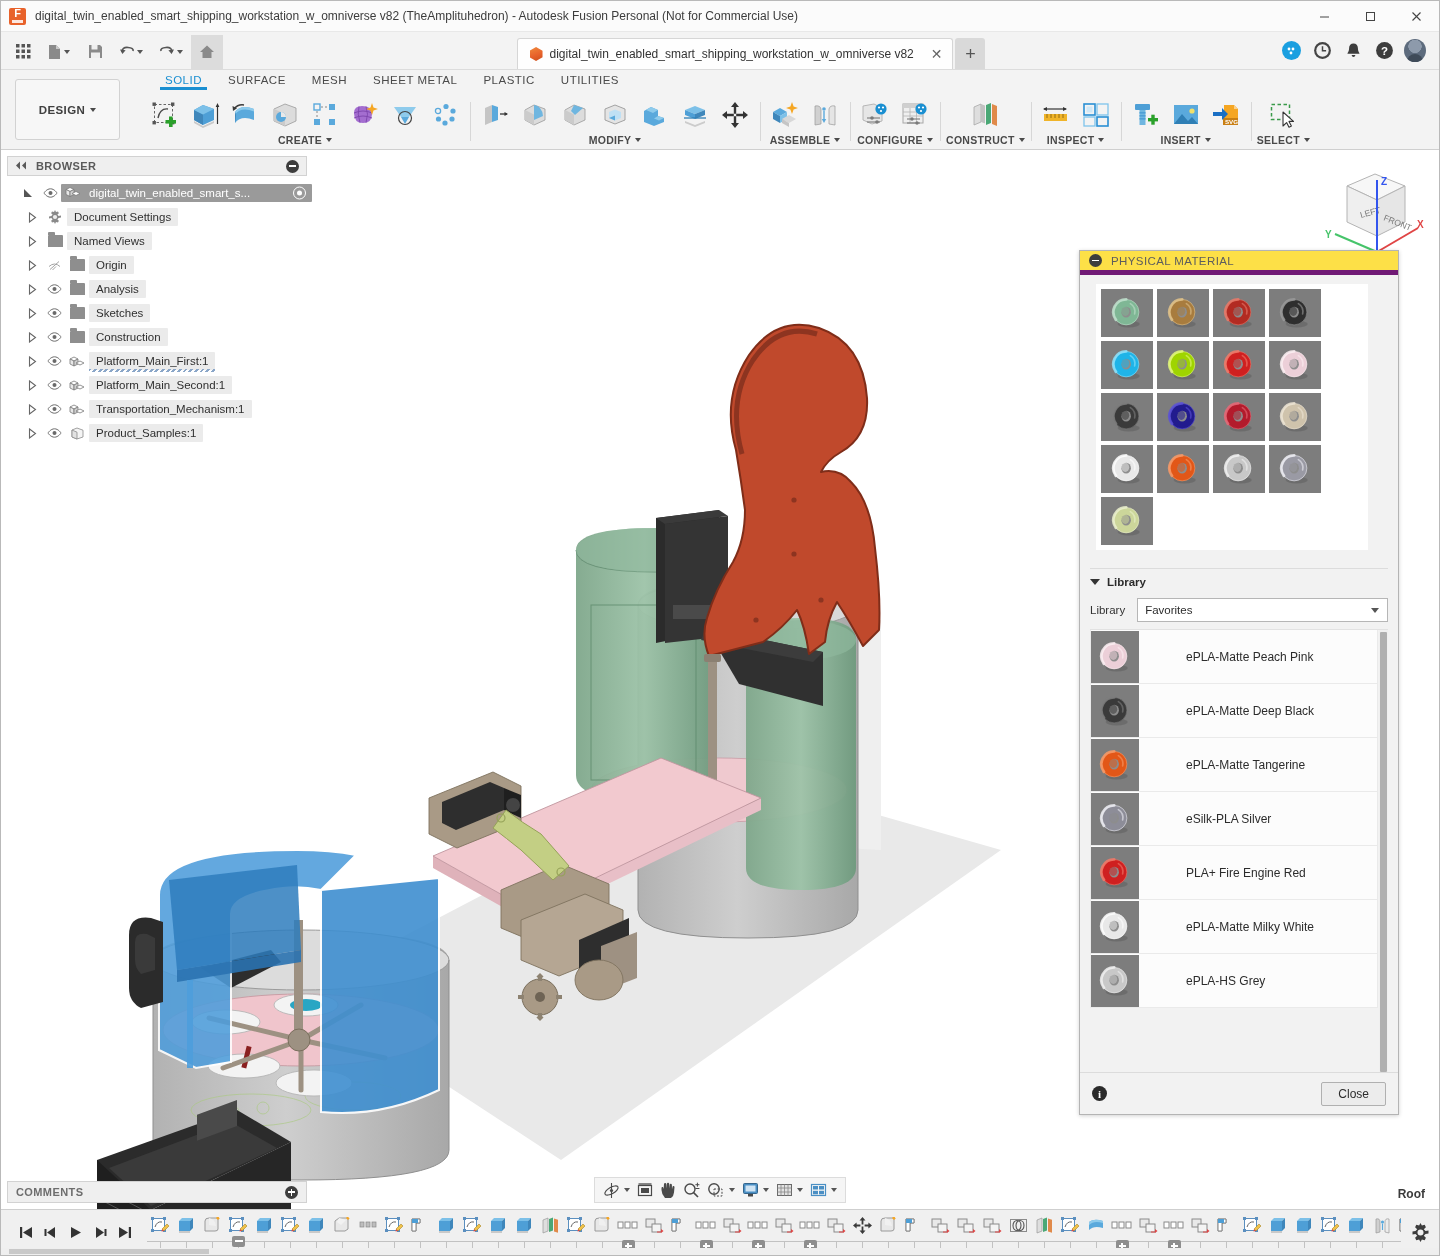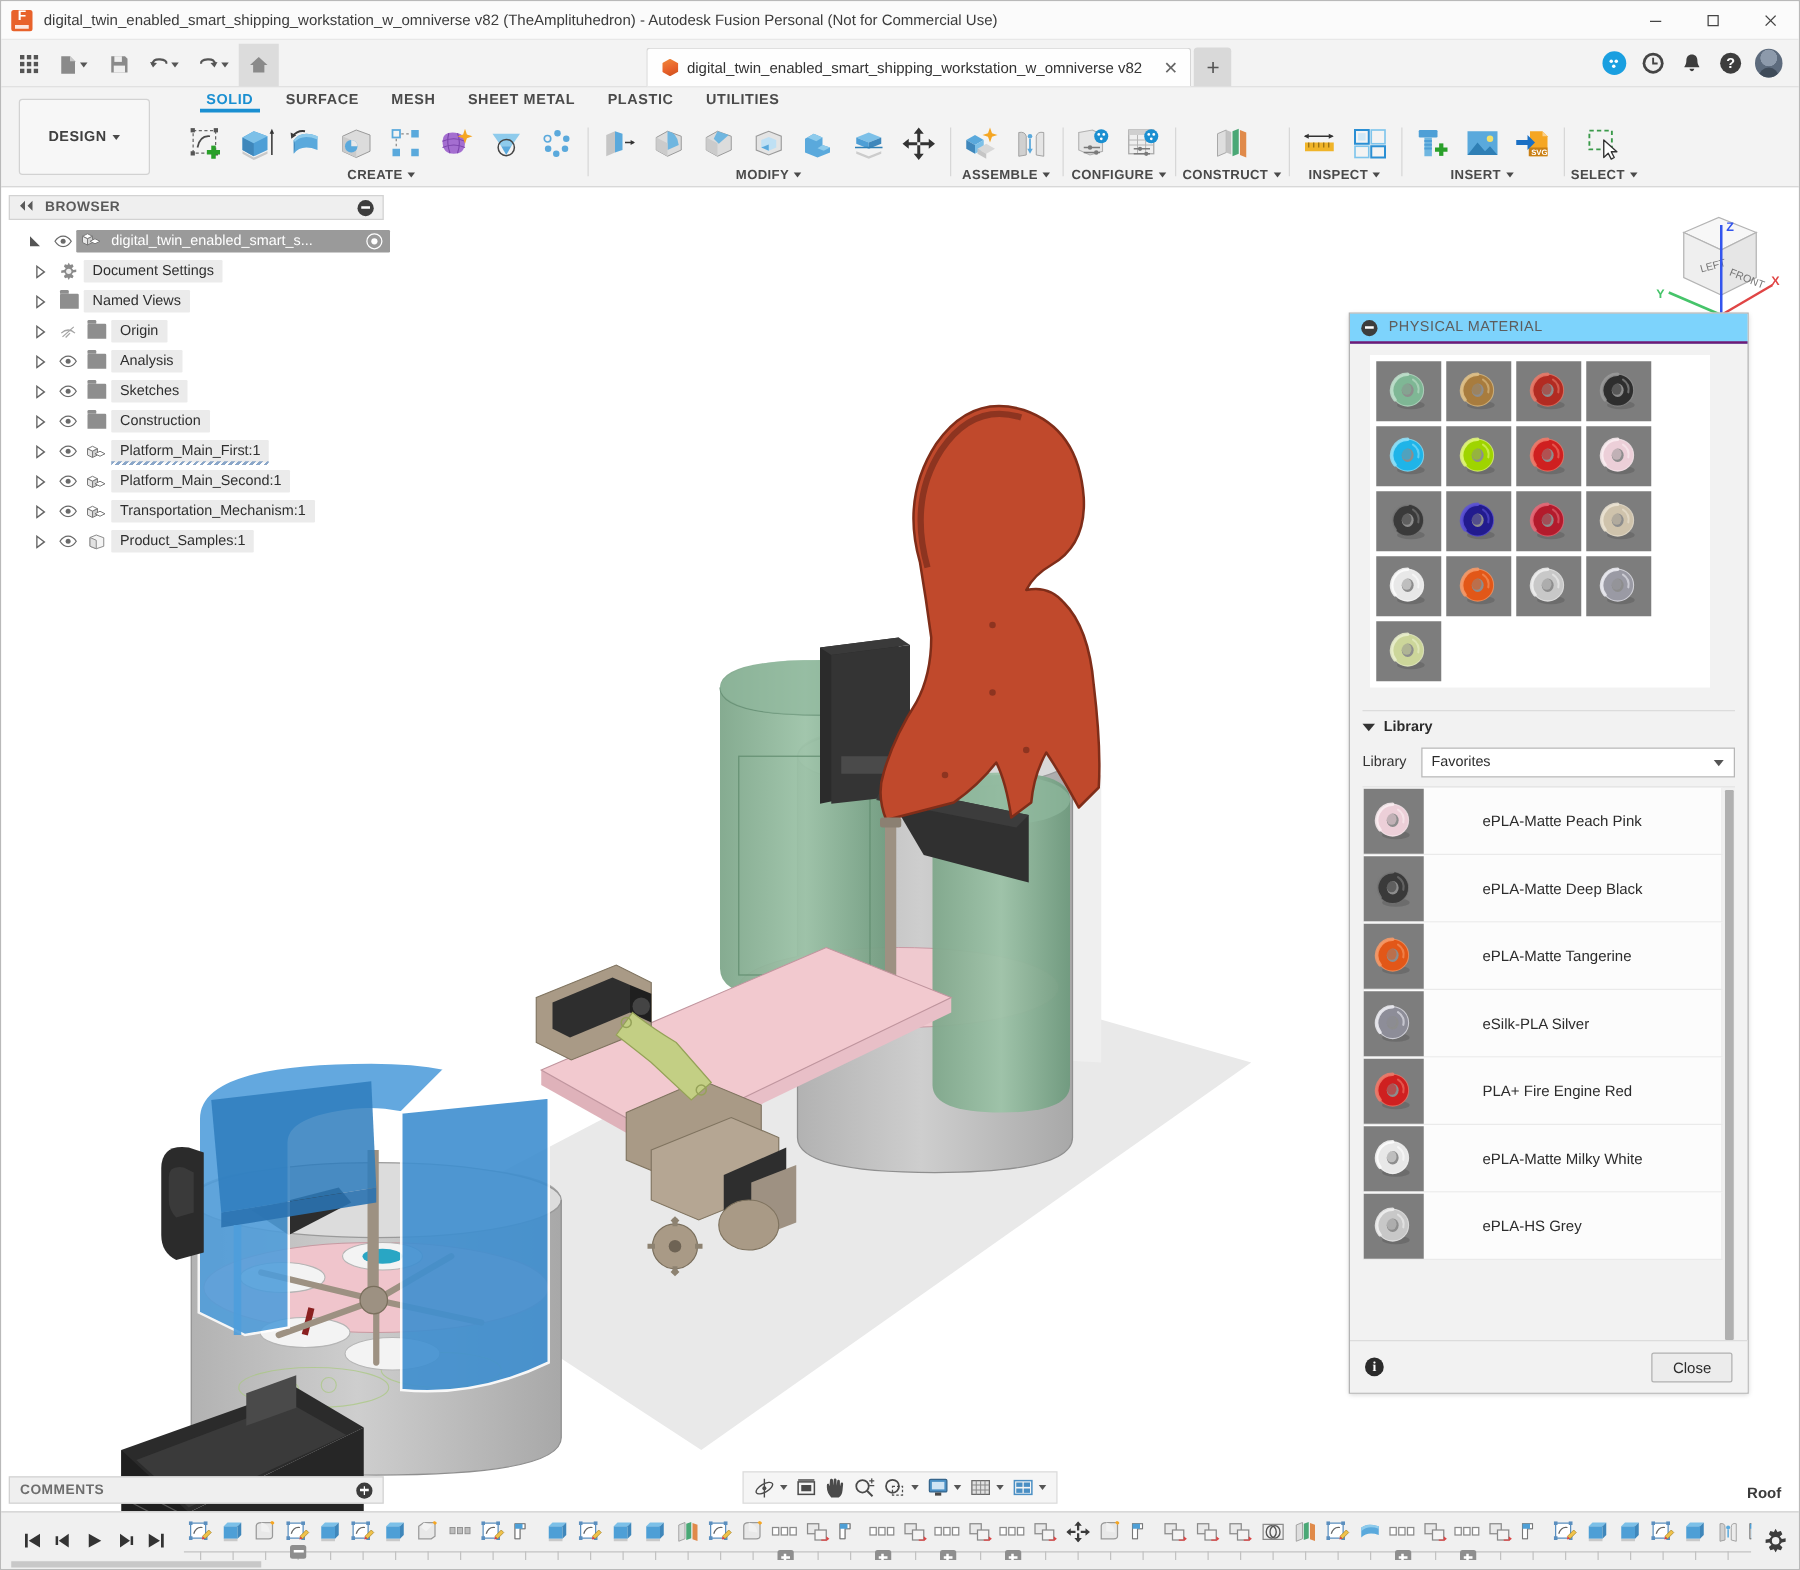--- a/index.html
+++ b/index.html
@@ -123,21 +123,21 @@
     width: 105px; margin: 9px 10px 9px 14px;
     border: 1px solid #d2d2d2; border-radius: 3px; background: #f7f7f7;
     display: flex; align-items: center; justify-content: center; gap: 5px;
     font-size: 11.5px; font-weight: bold; color: #404040; letter-spacing: .4px;
   }
   .ribbon-main { flex: 1; display: flex; flex-direction: column; min-width: 0; }
   .tabstrip {
     height: 28px; display: flex; align-items: flex-start; padding-left: 22px; gap: 0;
   }
   .rtab {
-    font-size: 11.5px; font-weight: bold; letter-spacing: .5px; color: #4a4a4a;
+    font-size: 11.5px; font-weight: normal; letter-spacing: .5px; color: #4a4a4a;
     padding: 4px 13px 0 13px; position: relative; white-space: nowrap;
   }
   .rtab.active { color: #1a8fd1; }
   .rtab.active::after {
     content: ""; position: absolute; left: 8px; right: 8px; bottom: -4px; height: 3px; background: #1a8fd1;
   }
   .panels { flex: 1; display: flex; align-items: stretch; padding-left: 10px; }
   .panel {
     display: flex; flex-direction: column; align-items: center;
     padding: 0 6px; position: relative;
@@ -225,21 +225,21 @@
 
   
   .matdlg {
     position: absolute; right: 40px; top: 100px; width: 320px; height: 865px; z-index: 10;
     background: #f2f2f2; border: 1px solid #b4b4b4;
     box-shadow: 0 1px 4px rgba(0,0,0,.18);
     display: flex; flex-direction: column;
     font-size: 11.5px; color: #333;
   }
   .matdlg-hdr {
-    height: 24px; background: #7dd3fc; border-bottom: 2px solid #701a75;
+    height: 24px; background: #fde047; border-bottom: 5px solid #701a75;
     display: flex; align-items: center; gap: 9px; padding: 0 9px;
     font-size: 11.5px; color: #5d5d5d; letter-spacing: .4px;
   }
   .minuscirc {
     width: 13px; height: 13px; border-radius: 50%; background: #3d3d3d;
     display: flex; align-items: center; justify-content: center;
   }
   .minuscirc i { width: 7px; height: 1.5px; background: #fff; display: block; }
   .pluscirc {
     width: 13px; height: 13px; border-radius: 50%; background: #3d3d3d;

